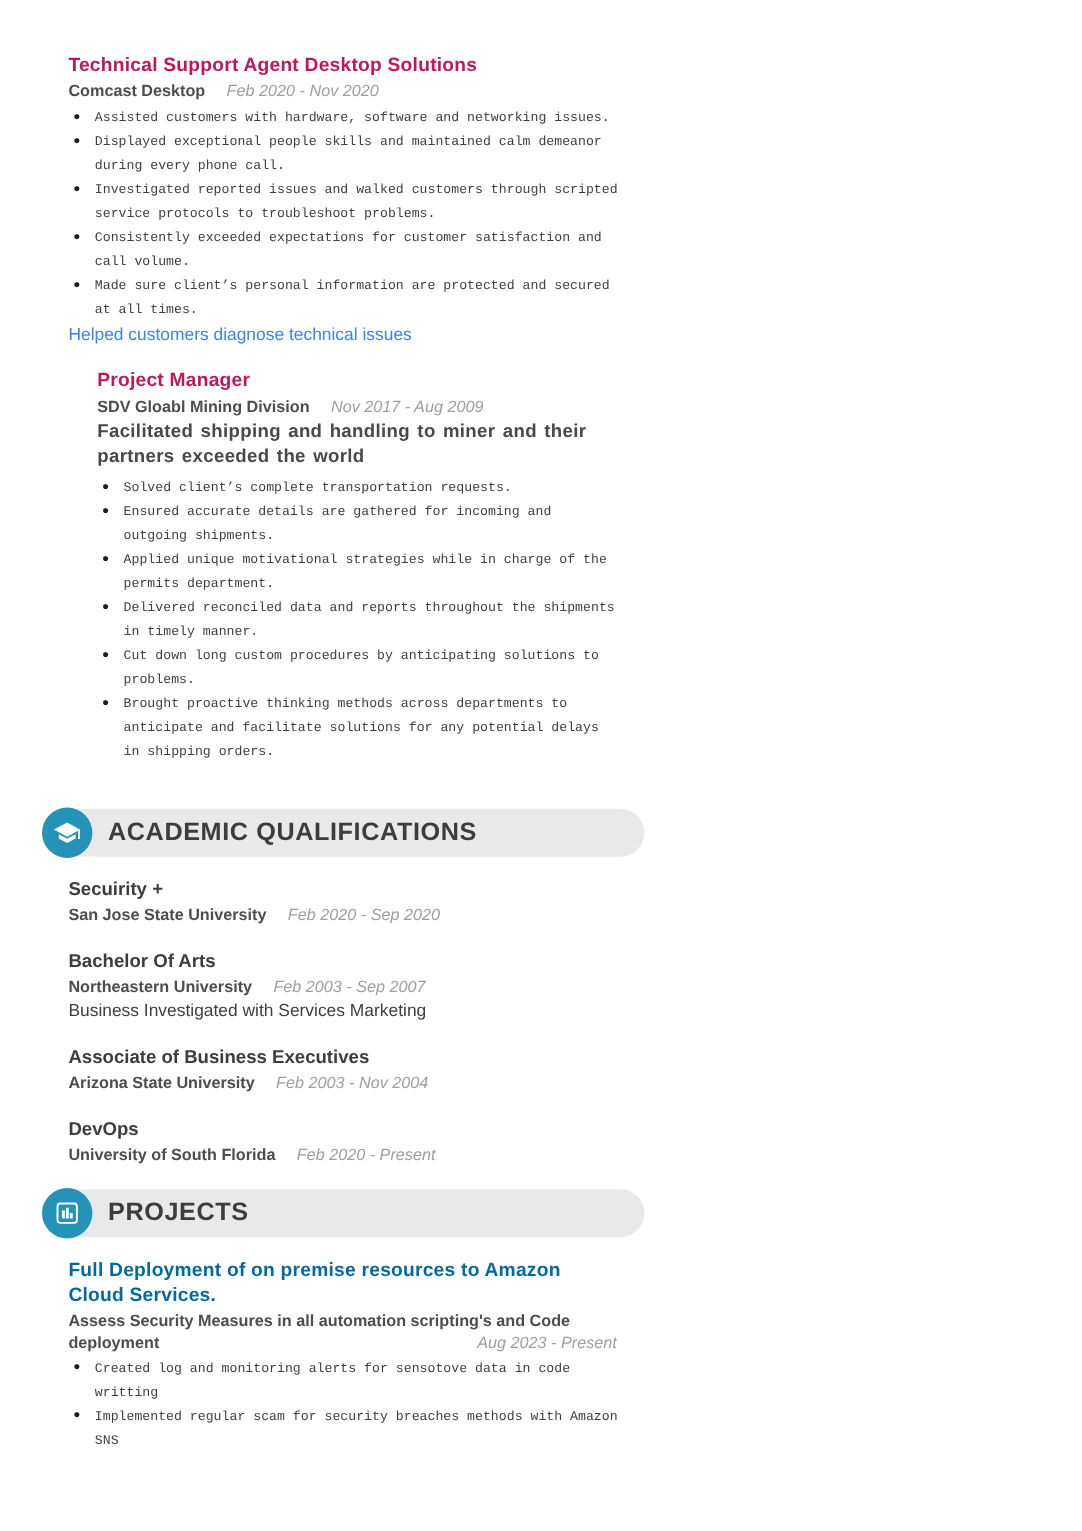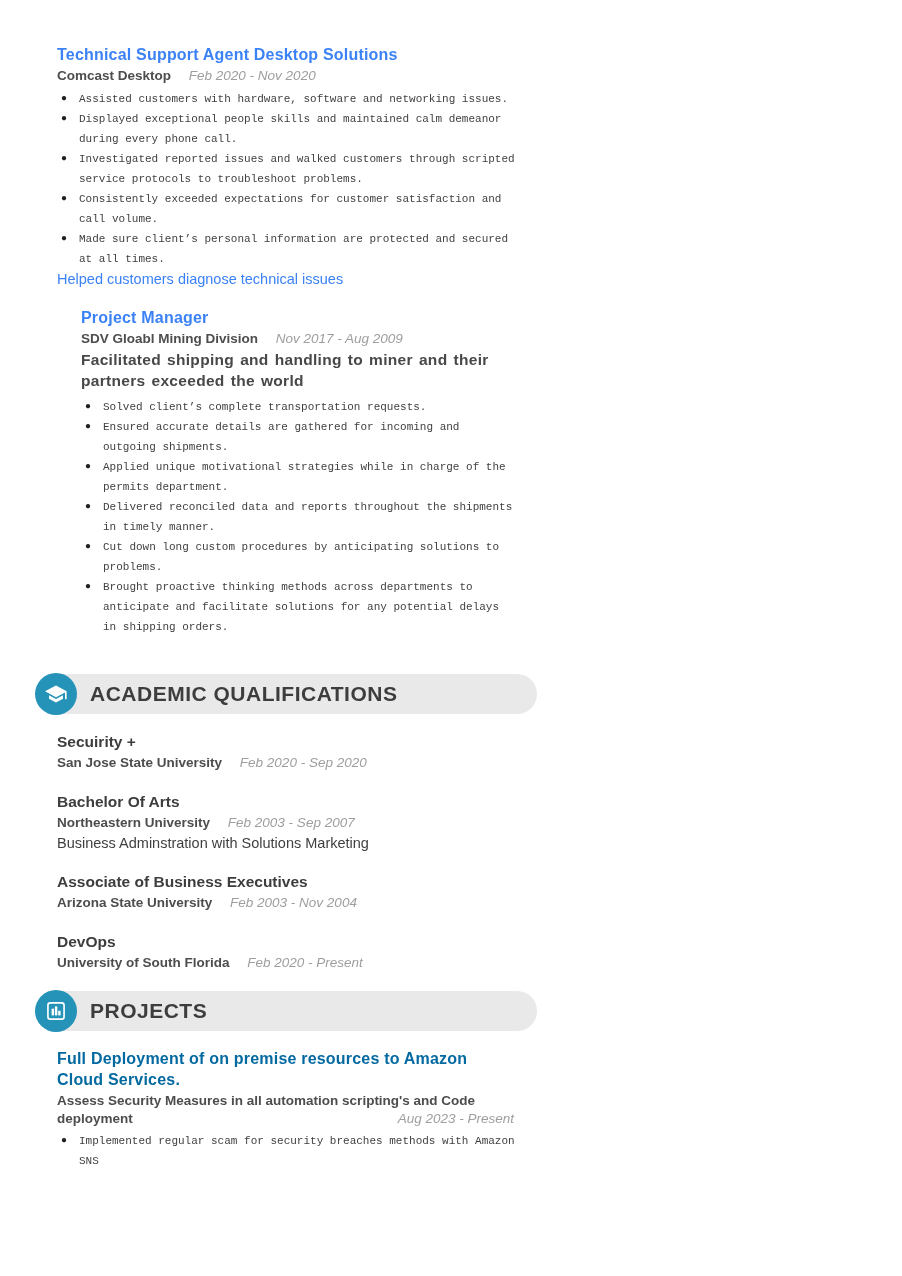--- a/index.html
+++ b/index.html
@@ -7,21 +7,21 @@
   .sheet {
     position:relative;
     width:902px; height:1276px;
     background:#ffffff;
     font-family:"Liberation Sans","DejaVu Sans",sans-serif;
     color:#3f3f3f;
     overflow:hidden;
   }
   .col { position:absolute; left:57px; top:44px; width:460px; }
 
-  .job-title { font-size:16px; font-weight:bold; color:#3b82f6; line-height:21px; letter-spacing:.2px; }
+  .job-title { font-size:16px; font-weight:bold; color:#be185d; line-height:21px; letter-spacing:.2px; }
   .meta { font-size:13.5px; line-height:21px; white-space:nowrap; }
   .company { font-weight:bold; color:#4d4d4d; }
   .dates { font-style:italic; color:#9e9e9e; margin-left:14px; font-weight:normal; }
 
   ul.bullets { list-style:none; margin:3px 0 0 0; }
   ul.bullets li { position:relative; padding-left:22px; font-size:11px; line-height:20px; color:#3f3f3f;font-family:Liberation Mono, monospace; }
   ul.bullets li::before { content:"●"; position:absolute; left:4px; top:0; font-size:10px; line-height:20px; color:#1f1f1f; }
 
   .note { font-size:14.5px; line-height:20px; color:#3b82f6; }
 
@@ -108,21 +108,21 @@
         <span class="dates">Feb 2020 - Sep 2020</span>
       </div>
     </div>
 
     <div class="edu-entry">
       <div class="edu-degree">Bachelor Of Arts</div>
       <div class="meta">
         <span class="company">Northeastern University</span>
         <span class="dates">Feb 2003 - Sep 2007</span>
       </div>
-      <div class="edu-desc">Business Adminstration with Solutions Marketing</div>
+      <div class="edu-desc">Business Investigated with Services Marketing</div>
     </div>
 
     <div class="edu-entry">
       <div class="edu-degree">Associate of Business Executives</div>
       <div class="meta">
         <span class="company">Arizona State University</span>
         <span class="dates">Feb 2003 - Nov 2004</span>
       </div>
     </div>
 
@@ -147,18 +147,19 @@
       <div class="label">PROJECTS</div>
     </div>
 
     <div class="proj-entry">
       <div class="proj-title">Full Deployment of on premise resources to Amazon Cloud Services.</div>
       <div class="proj-subrow">
         <div class="proj-subtitle">Assess Security Measures in all automation scripting's and Code deployment</div>
         <div class="proj-date">Aug 2023 - Present</div>
       </div>
       <ul class="bullets">
+        <li>Created log and monitoring alerts for sensotove data in code writting</li>
         <li>Implemented regular scam for security breaches methods with Amazon SNS</li>
       </ul>
     </div>
 
   </div>
 </div>
 
 </body></html>

